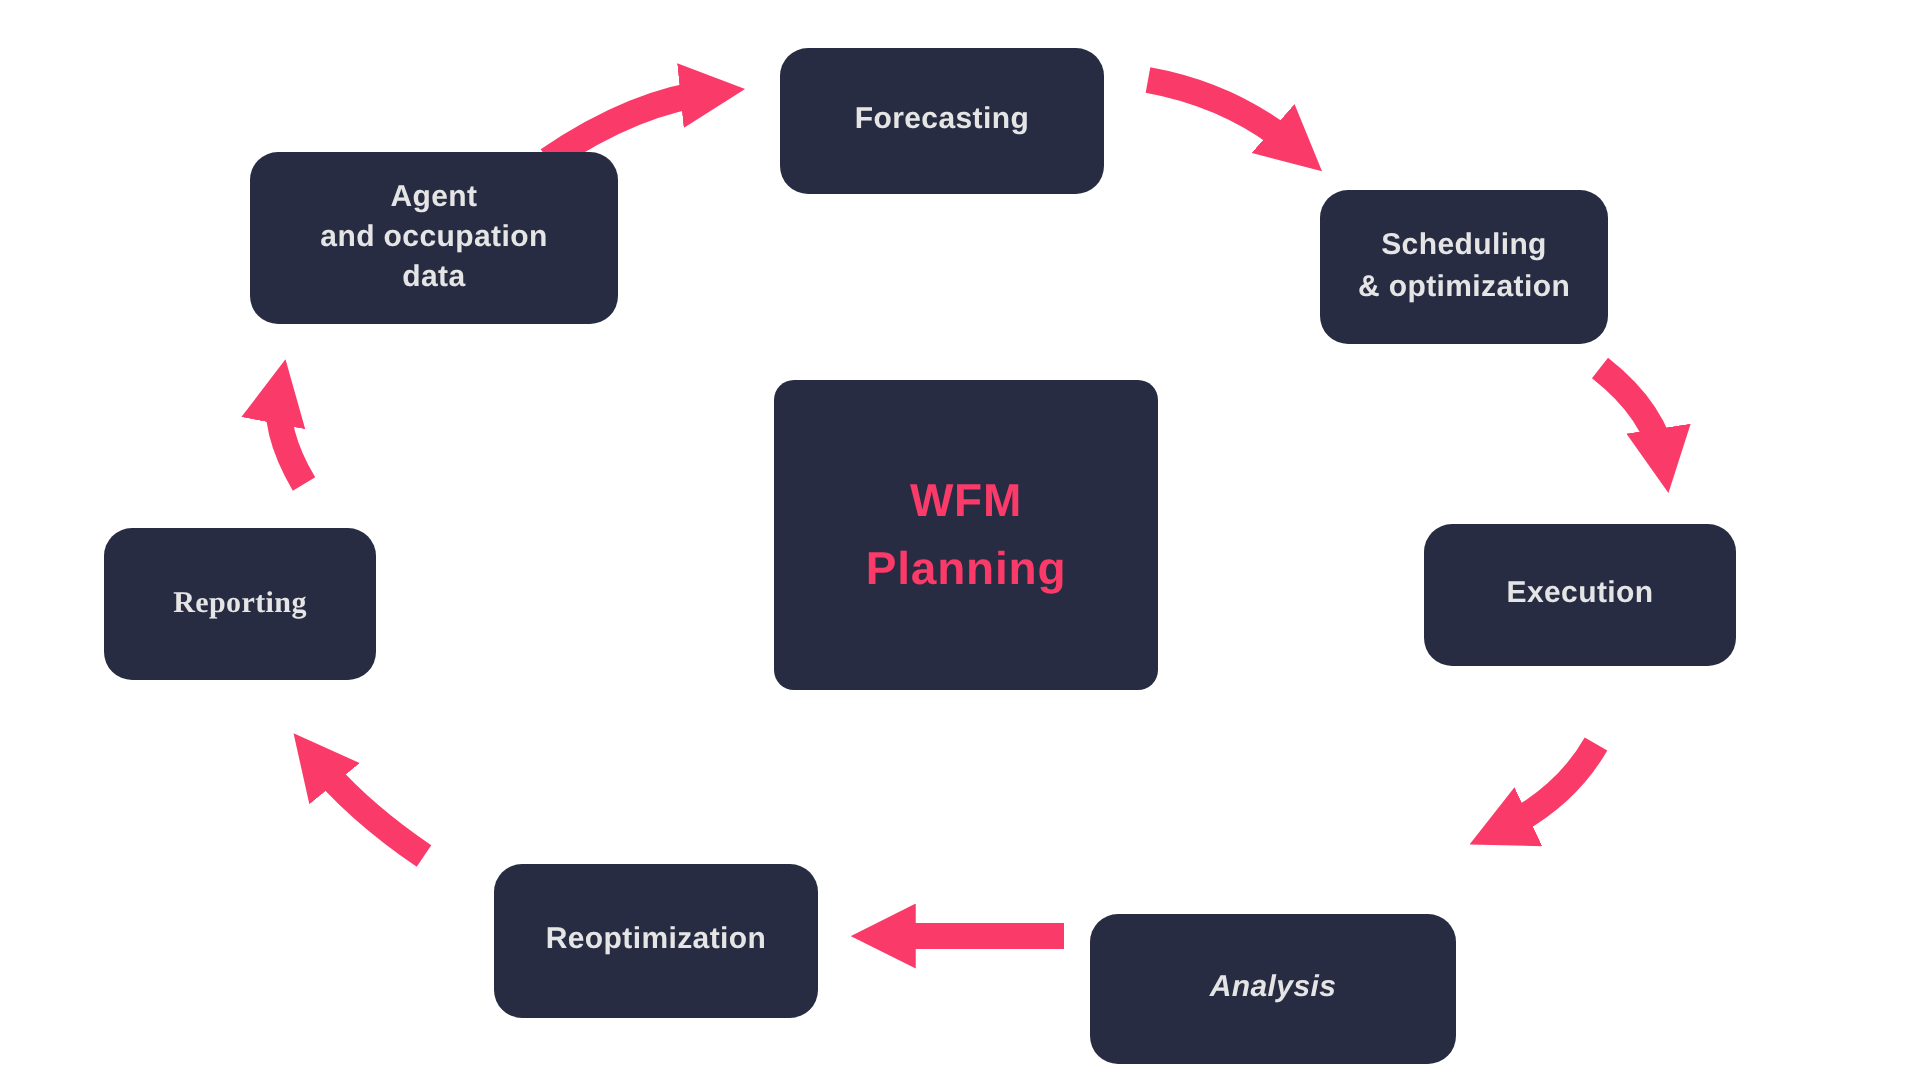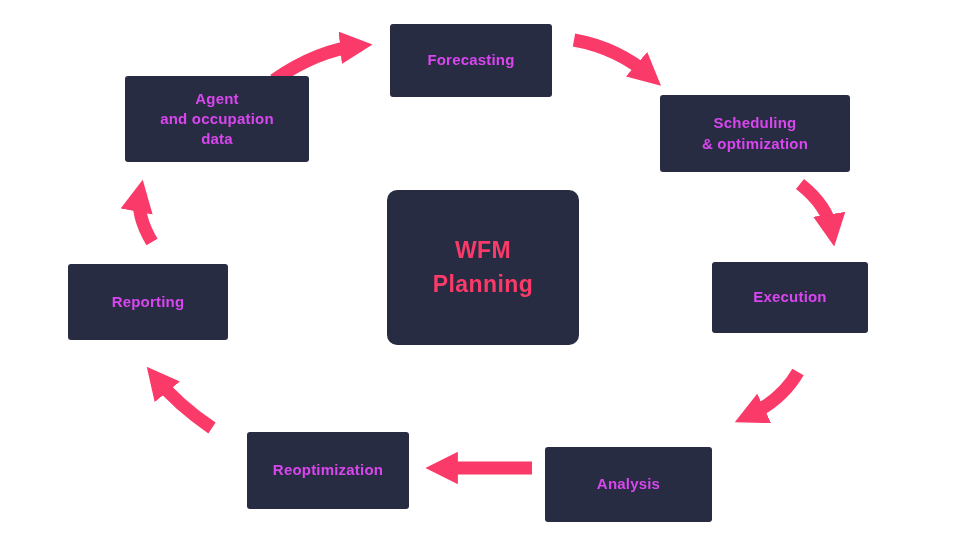--- a/index.html
+++ b/index.html
@@ -19,40 +19,40 @@
     position: absolute;
     left: 0;
     top: 0;
     width: 960px;
     height: 537px;
     pointer-events: none;
   }
   .node {
     position: absolute;
     background: #272c42;
-    color: #d946ef;
-    border-radius: 3px;
+    color: #e5e5e5;
+    border-radius: 14px;
     display: flex;
     align-items: center;
     justify-content: center;
     text-align: center;
     font-weight: bold;
     font-size: 15px;
     line-height: 1.35;
     white-space: pre-line;
     letter-spacing: 0.2px;
     box-sizing: border-box;
     padding: 6px 10px;
   }
   .node-forecasting      { left: 390px; top: 24px;  width: 162px; height: 73px; }
-  .node-scheduling       { left: 660px; top: 95px;  width: 190px; height: 77px; }
+  .node-scheduling       { left: 660px; top: 95px;  width: 144px; height: 77px; }
   .node-execution        { left: 712px; top: 262px; width: 156px; height: 71px; }
-  .node-analysis         { left: 545px; top: 447px; width: 167px; height: 75px; }
+  .node-analysis         { left: 545px; top: 457px; width: 183px; height: 75px; font-style: italic; }
   .node-reoptimization   { left: 235px; top: 432px; width: 162px; height: 77px; margin-left: 12px; }
-  .node-reporting        { left: 68px;  top: 264px; width: 160px; height: 76px; }
+  .node-reporting        { left: 52px;  top: 264px; width: 136px; height: 76px; font-family: Liberation Serif, serif; }
   .node-agent            { left: 125px; top: 76px;  width: 184px; height: 86px; text-align: center; }
   .node-center {
     left: 375px; top: 190px; width: 192px; height: 155px;
     color: #fa3a68;
     font-size: 23px;
     line-height: 1.45;
     border-radius: 10px;
     letter-spacing: 0.4px;
     margin-left: 12px;
   }

